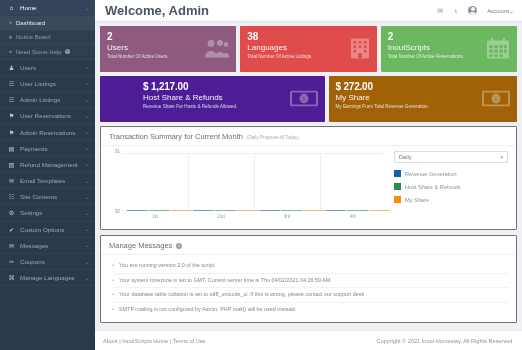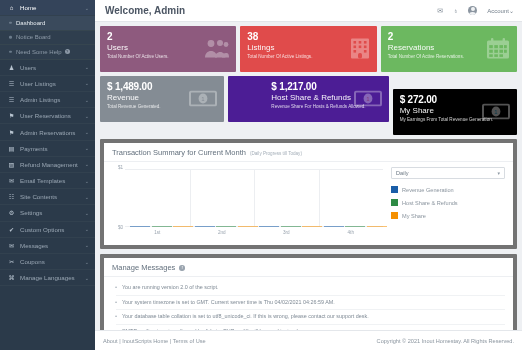--- a/index.html
+++ b/index.html
@@ -85,21 +85,21 @@
 
   
   .main { flex: 1 1 auto; height: 350px; display: flex; flex-direction: column; background: #eef0f3; }
   .topbar {
     height: 22px; background: #ffffff;
     display: flex; align-items: center;
     padding: 0 8px 0 10px;
     border-bottom: 1px solid #e2e5e9;
     flex: 0 0 22px;
   }
-  .welcome { font-size: 10px; color: #4b5563; font-weight: bold; }
+  .welcome { font-size: 13px; color: #4b5563; font-weight: bold; }
   .topbar-right { margin-left: auto; display: flex; align-items: center; gap: 10px; }
   .tb-ico { color: #7d8894; font-size: 7px; cursor: pointer; line-height: 1; }
   .avatar {
     width: 9px; height: 9px; border-radius: 50%;
     background: #8b95a0; position: relative; overflow: hidden;
   }
   .avatar::after{
     content:""; position:absolute; left:1.2px; bottom:-2.2px;
     width:6.6px;height:5px;border-radius:50% 50% 0 0;background:#f0f2f4;
   }
@@ -119,21 +119,21 @@
   }
   .card .num { font-size: 10px; font-weight: bold; letter-spacing: -.2px; }
   .card .ttl { font-size: 8px; margin-top: 1px; opacity: .95; }
   .card .sub { font-size: 4.6px; margin-top: 2px; opacity: .8; }
   .card .cico {
     position: absolute; right: 7px; top: 50%; transform: translateY(-50%);
     opacity: .32;
   }
 
   
-  .panel { background: #fff; border: 4px solid #737373; border-radius: 1px; margin-bottom: 5px; }
+  .panel { background: #fff; border: 1px solid #737373; border-radius: 1px; margin-bottom: 5px; }
   .panel-head {
     padding: 5px 8px 4px 8px;
     font-size: 7.5px; color: #63707d;
     display: flex; align-items: baseline; gap: 4px;
     border-bottom: 1px solid #edeff2;
   }
   .panel-head .hint { font-size: 4.6px; color: #a4aeb8; }
   .info-dot {
     display:inline-block;width:5.5px;height:5.5px;border-radius:50%;
     background:#9aa4af;color:#fff;font-size:4.2px;line-height:5.5px;
@@ -305,40 +305,40 @@
                 <circle cx="8" cy="5" r="3.4" fill="#fff"></circle>
                 <circle cx="17" cy="4.5" r="3" fill="#fff"></circle>
                 <circle cx="23" cy="6" r="2.4" fill="#fff"></circle>
                 <path d="M2 19c0-4 2.7-6.5 6-6.5S14 15 14 19z" fill="#fff"></path>
                 <path d="M12 19c0-3.4 2.3-5.6 5.2-5.6S22.4 15.6 22.4 19z" fill="#fff"></path>
                 <path d="M19 19c0-2.8 1.8-4.6 4.2-4.6S26 16.2 26 19z" fill="#fff"></path>
               </svg></div>
           </div>
           <div class="card" style="background: rgb(224, 75, 75);">
             <div class="num">38</div>
-            <div class="ttl">Listings</div>
+            <div class="ttl">Languages</div>
             <div class="sub">Total Number Of Active Listings.</div>
             <div class="cico"><svg width="20" height="22" viewBox="0 0 20 22">
                 <rect x="1" y="1" width="18" height="20" rx="1" fill="#fff"></rect>
                 <g fill="#e04b4b">
                   <rect x="3.5" y="3.5" width="2.6" height="2.6"></rect>
                   <rect x="8.7" y="3.5" width="2.6" height="2.6"></rect>
                   <rect x="13.9" y="3.5" width="2.6" height="2.6"></rect>
                   <rect x="3.5" y="8" width="2.6" height="2.6"></rect>
                   <rect x="8.7" y="8" width="2.6" height="2.6"></rect>
                   <rect x="13.9" y="8" width="2.6" height="2.6"></rect>
                   <rect x="3.5" y="12.5" width="2.6" height="2.6"></rect>
                   <rect x="13.9" y="12.5" width="2.6" height="2.6"></rect>
                   <rect x="8" y="15.5" width="4" height="5.5" rx="1.8"></rect>
                 </g>
               </svg></div>
           </div>
           <div class="card" style="background: rgb(108, 184, 96);">
             <div class="num">2</div>
-            <div class="ttl">Reservations</div>
+            <div class="ttl">InoutScripts</div>
             <div class="sub">Total Number Of Active Reservations.</div>
             <div class="cico"><svg width="24" height="22" viewBox="0 0 24 22">
                 <rect x="1" y="3" width="22" height="18" rx="1.5" fill="#fff"></rect>
                 <rect x="5" y="0.5" width="2.4" height="5" rx="1" fill="#fff"></rect>
                 <rect x="16.6" y="0.5" width="2.4" height="5" rx="1" fill="#fff"></rect>
                 <g fill="#6cb860">
                   <rect x="3.2" y="7.6" width="3.6" height="3.1"></rect>
                   <rect x="8.3" y="7.6" width="3.6" height="3.1"></rect>
                   <rect x="13.4" y="7.6" width="3.6" height="3.1"></rect>
                   <rect x="18" y="7.6" width="2.8" height="3.1"></rect>
@@ -348,41 +348,31 @@
                   <rect x="18" y="12.2" width="2.8" height="3.1"></rect>
                   <rect x="3.2" y="16.8" width="3.6" height="2.6"></rect>
                   <rect x="8.3" y="16.8" width="3.6" height="2.6"></rect>
                   <rect x="13.4" y="16.8" width="3.6" height="2.6"></rect>
                 </g>
               </svg></div>
           </div>
         </div>
 
       <div class="cards" id="cards-row-2">
-          <div class="card" style="background: rgb(132, 140, 148);">
-            <div class="num">$ 1,489.00</div>
-            <div class="ttl">Revenue</div>
-            <div class="sub">Total Revenue Generated.</div>
-            <div class="cico"><svg width="28" height="16" viewBox="0 0 28 16">
-                <rect x="1" y="1" width="26" height="14" rx="1.6" fill="none" stroke="#fff" stroke-width="2"></rect>
-                <ellipse cx="14" cy="8" rx="4.4" ry="5" fill="#fff"></ellipse>
-                <text x="14" y="10.6" font-size="6" font-family="Liberation Sans, sans-serif" text-anchor="middle" fill="#848c94">1</text>
-              </svg></div>
-          </div>
           <div class="card" style="background: #4c1d95; padding-left: 43px;">
             <div class="num">$ 1,217.00</div>
             <div class="ttl">Host Share &amp; Refunds</div>
             <div class="sub">Revenue Share For Hosts &amp; Refunds Allowed.</div>
             <div class="cico"><svg width="28" height="16" viewBox="0 0 28 16">
                 <rect x="1" y="1" width="26" height="14" rx="1.6" fill="none" stroke="#fff" stroke-width="2"></rect>
                 <ellipse cx="14" cy="8" rx="4.4" ry="5" fill="#fff"></ellipse>
                 <text x="14" y="10.6" font-size="6" font-family="Liberation Sans, sans-serif" text-anchor="middle" fill="#ef7444">1</text>
               </svg></div>
           </div>
-          <div class="card" style="background: #000000; margin-top: 13px;">
+          <div class="card" style="background: #a16207;">
             <div class="num">$ 272.00</div>
             <div class="ttl">My Share</div>
             <div class="sub">My Earnings From Total Revenue Generation.</div>
             <div class="cico"><svg width="28" height="16" viewBox="0 0 28 16">
                 <rect x="1" y="1" width="26" height="14" rx="1.6" fill="none" stroke="#fff" stroke-width="2"></rect>
                 <ellipse cx="14" cy="8" rx="4.4" ry="5" fill="#fff"></ellipse>
                 <text x="14" y="10.6" font-size="6" font-family="Liberation Sans, sans-serif" text-anchor="middle" fill="#28b4e4">1</text>
               </svg></div>
           </div>
         </div>

